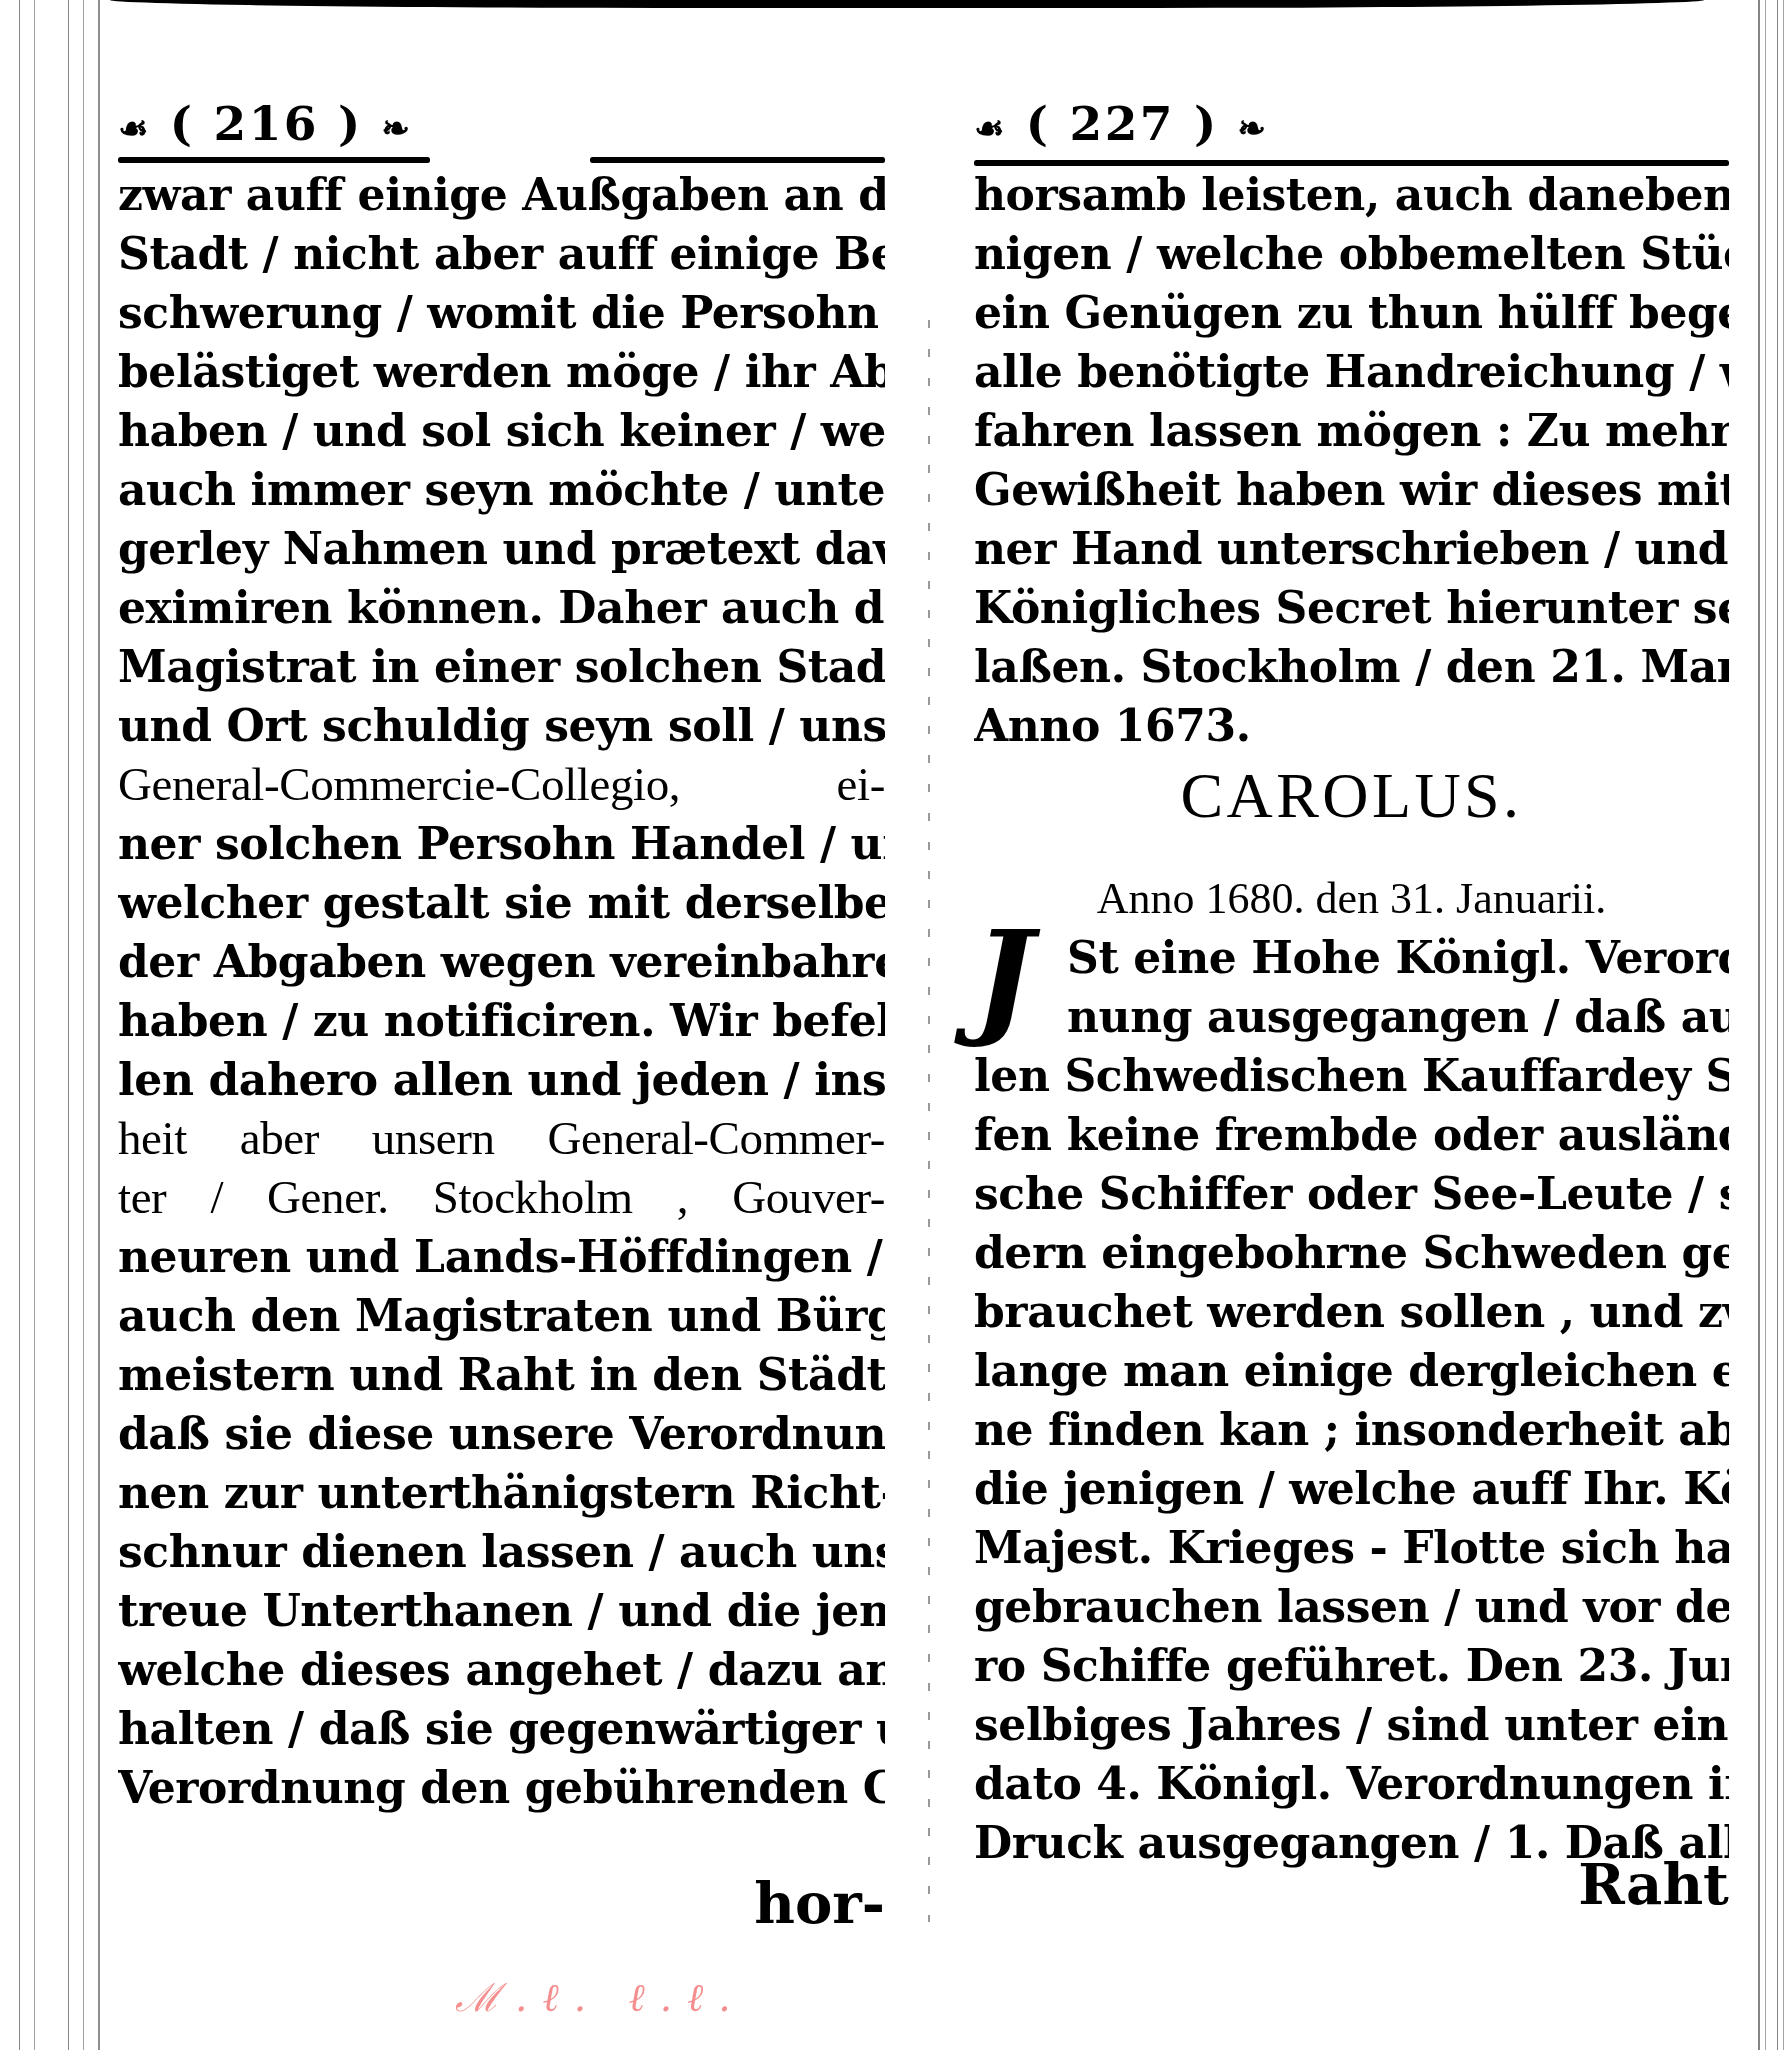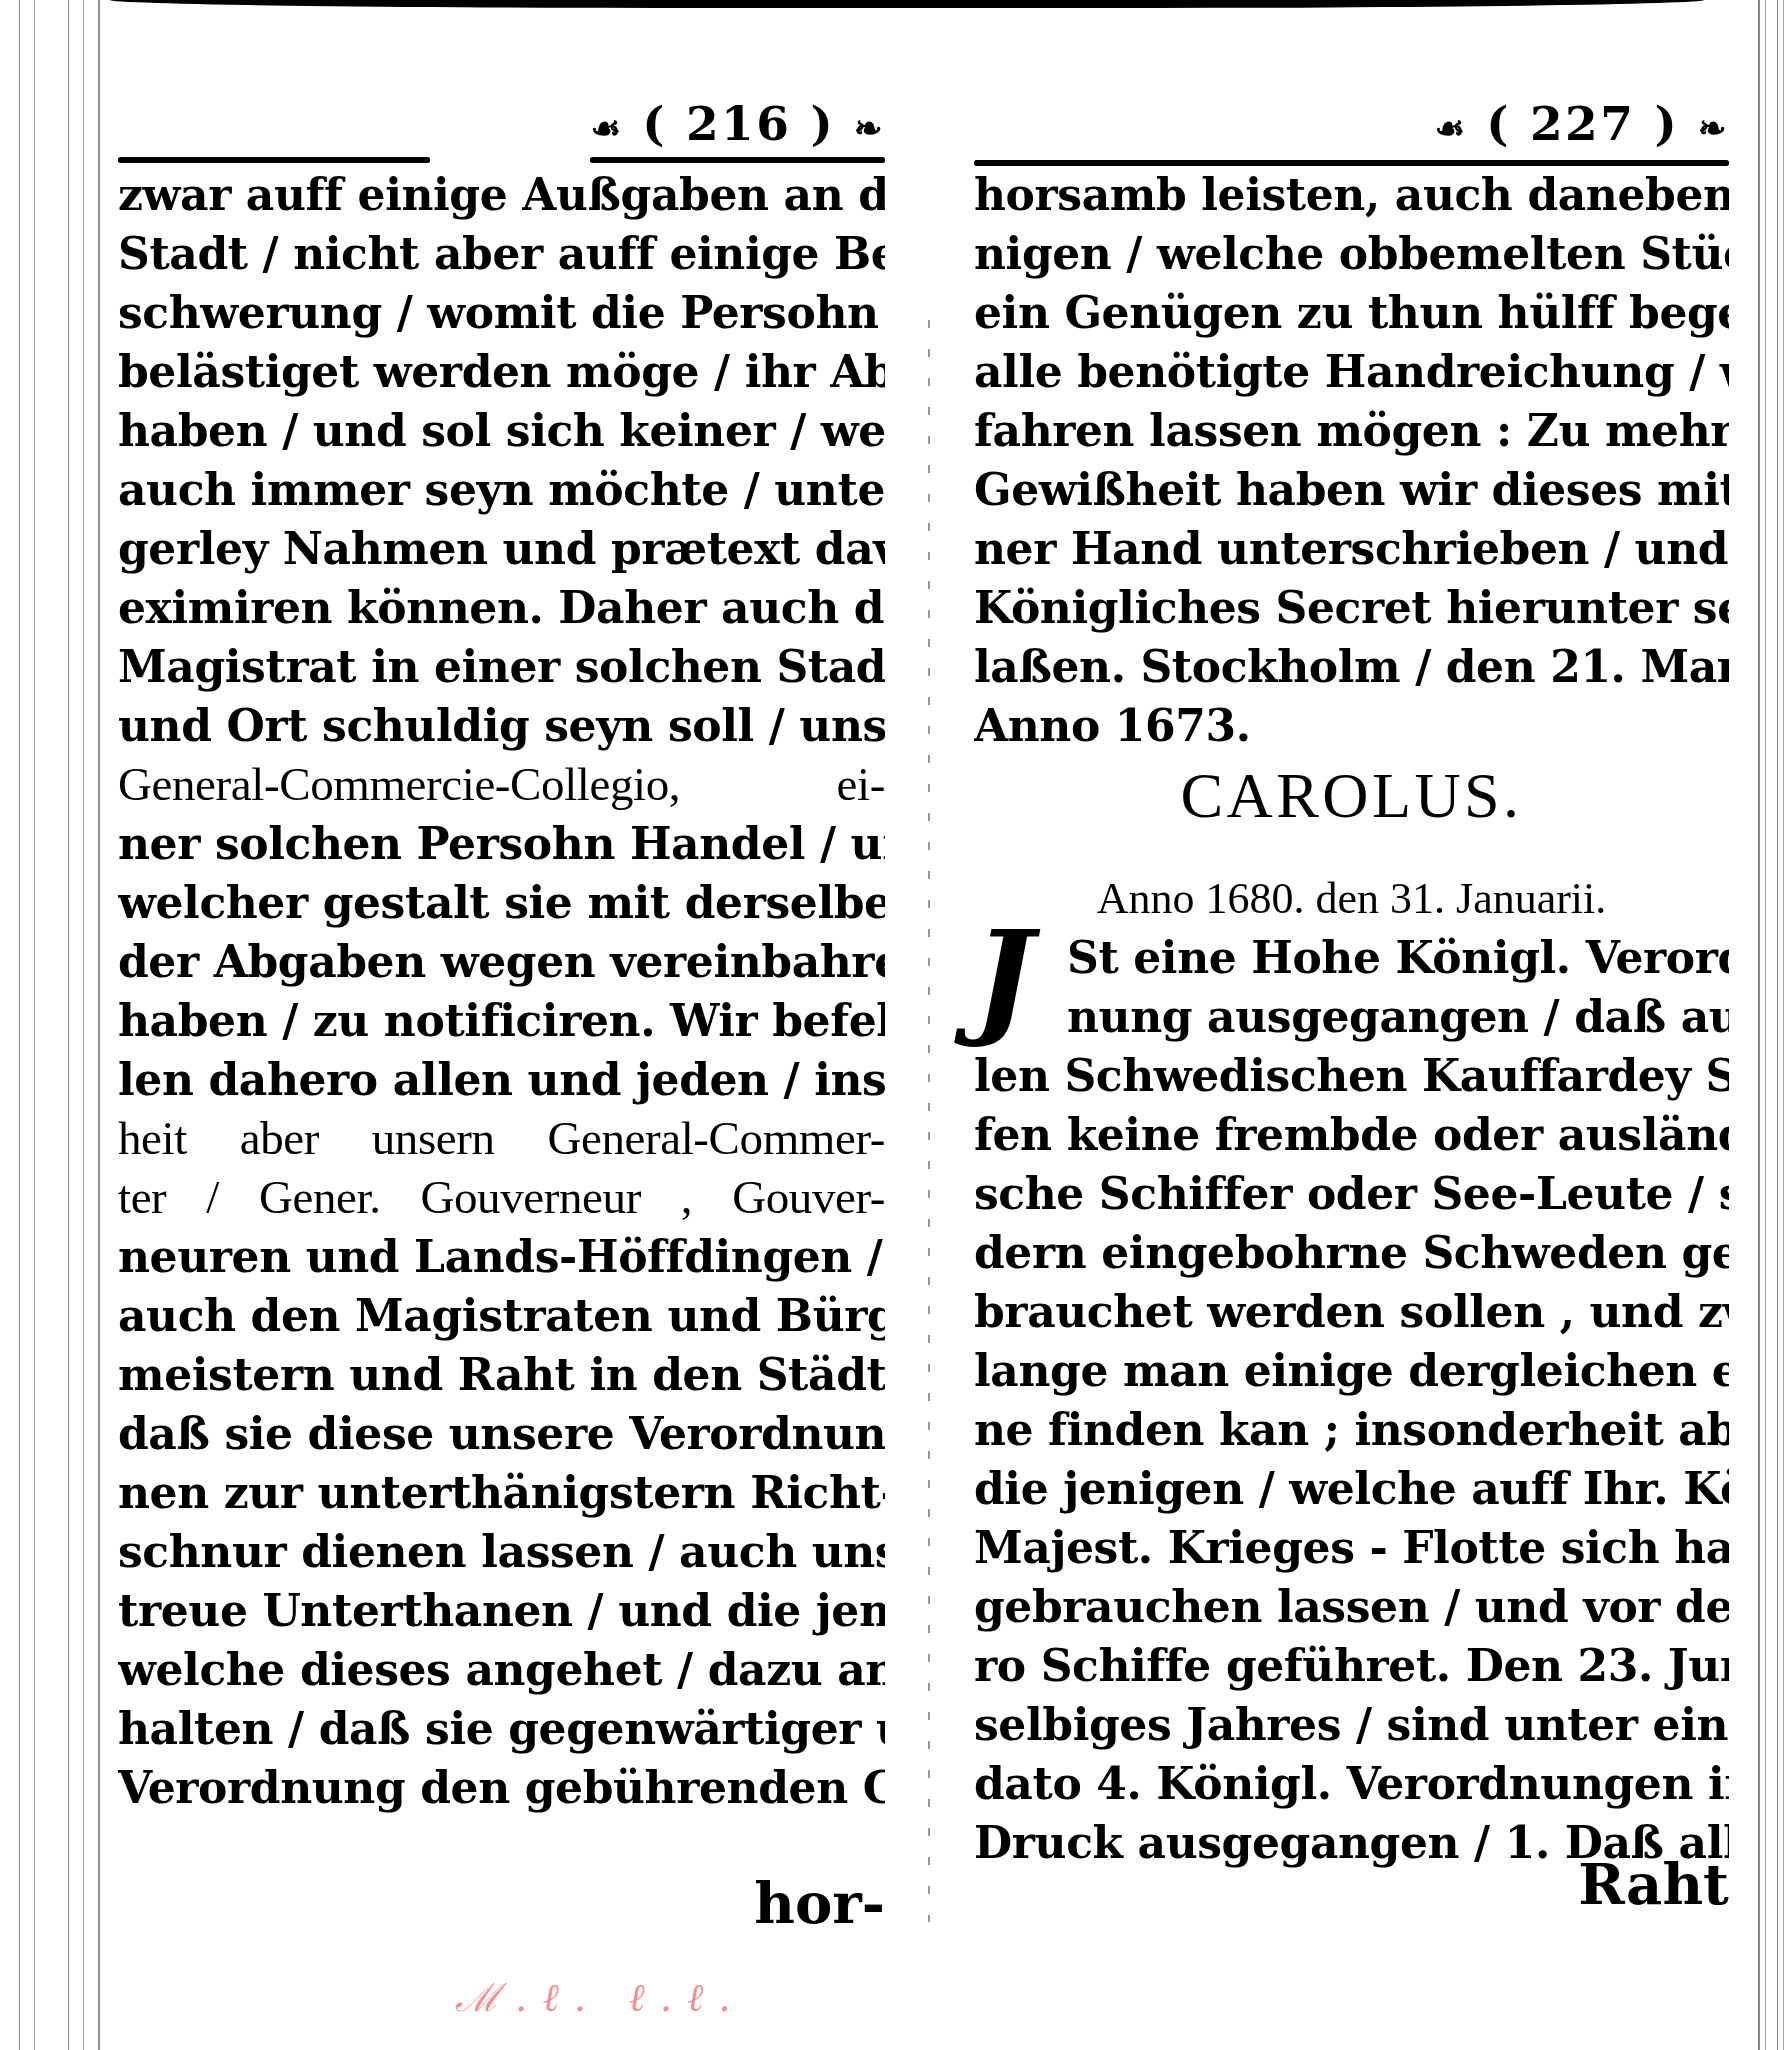--- a/index.html
+++ b/index.html
@@ -13,21 +13,21 @@
     opacity: 0.55; }
   .edge-left::after { content: ""; position: absolute; right: 0; top: 0; width: 2.5px; height: 100%; background: #333; }
   .edge-right { position: absolute; right: 0; top: 0; width: 35px; height: 2051px;
     background: repeating-linear-gradient(90deg, #fff 0 5px, #333 5px 6.7px, #fff 6.7px 11.8px, #666 11.8px 12.6px, #fff 12.6px 18.6px);
     opacity: 0.6; }
   .gutter { position: absolute; left: 928px; top: 320px; width: 1.7px; height: 1602px;
     background: repeating-linear-gradient(180deg, #555 0 8.4px, transparent 8.4px 29px); opacity: 0.6; }
   .page { position: absolute; top: 0; }
   .page.left { left: 118px; width: 767px; }
   .page.right { left: 974px; width: 755px; }
-  .running-head { position: absolute; top: 94px; left: 0; width: 100%; text-align: right;
+  .running-head { position: absolute; top: 94px; left: 0; width: 100%; text-align: left;
     font-size: 47px; font-weight: bold; letter-spacing: 2.5px; line-height: 59px; }
   .running-head .orn { display: inline-block; font-size: 34px; vertical-align: middle; }
   .rule { position: absolute; top: 157px; height: 5.9px; background: #000; border-radius: 2.5px; }
   .rule.l1 { left: 0; width: 312px; }
   .rule.l2 { left: 472px; width: 295px; }
   .rule.r1 { left: 0; width: 755px; top: 160px; }
   .lines { position: absolute; left: 0; width: 100%; }
   .line {
     height: 59px; line-height: 59px; font-size: 44px; font-weight: bold;
     white-space: nowrap; text-align: justify; text-align-last: justify; overflow: hidden;
@@ -80,21 +80,21 @@
       <div class="line">eximiren können.   Daher auch der</div>
       <div class="line">Magistrat in einer solchen Stadt /</div>
       <div class="line">und Ort schuldig seyn soll /  unserm</div>
       <div class="line roman">General-Commercie-Collegio, ei-</div>
       <div class="line">ner solchen Persohn Handel /  und</div>
       <div class="line">welcher gestalt  sie mit derselben sich</div>
       <div class="line">der Abgaben  wegen  vereinbahret</div>
       <div class="line">haben / zu notificiren.   Wir befeh-</div>
       <div class="line">len dahero allen und jeden / insonder-</div>
       <div class="line roman">heit aber unsern General-Commer-</div>
-      <div class="line roman">ter / Gener. Gouverneur ,  Gouver-</div>
+      <div class="line roman">ter / Gener. Stockholm ,  Gouver-</div>
       <div class="line">neuren und Lands-Höffdingen / als</div>
       <div class="line">auch den Magistraten und Bürger-</div>
       <div class="line">meistern  und Raht in den Städten /</div>
       <div class="line">daß sie diese unsere Verordnung ih-</div>
       <div class="line">nen  zur  unterthänigstern  Richt-</div>
       <div class="line">schnur dienen lassen / auch unsere ge-</div>
       <div class="line">treue Unterthanen /  und die jenige /</div>
       <div class="line">welche  dieses  angehet /  dazu  an-</div>
       <div class="line">halten / daß sie gegenwärtiger unser</div>
       <div class="line">Verordnung den gebührenden Ge-</div>

